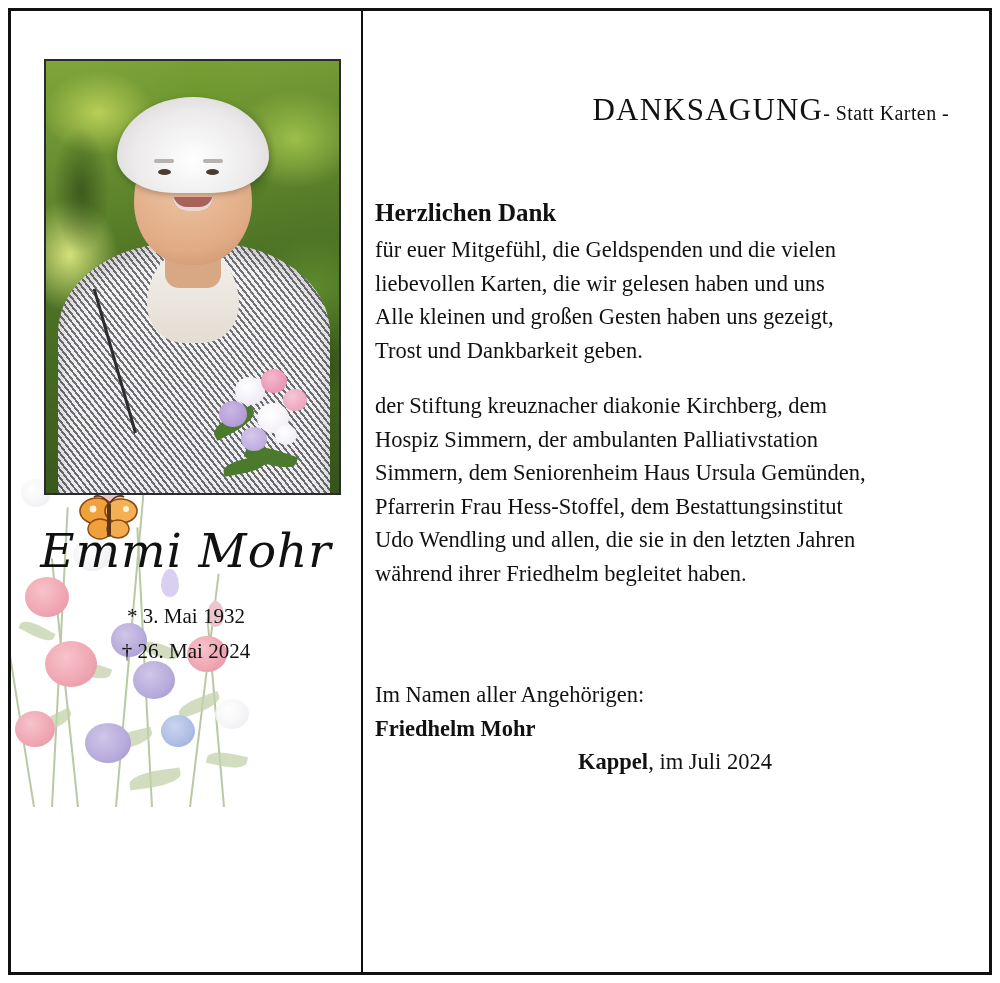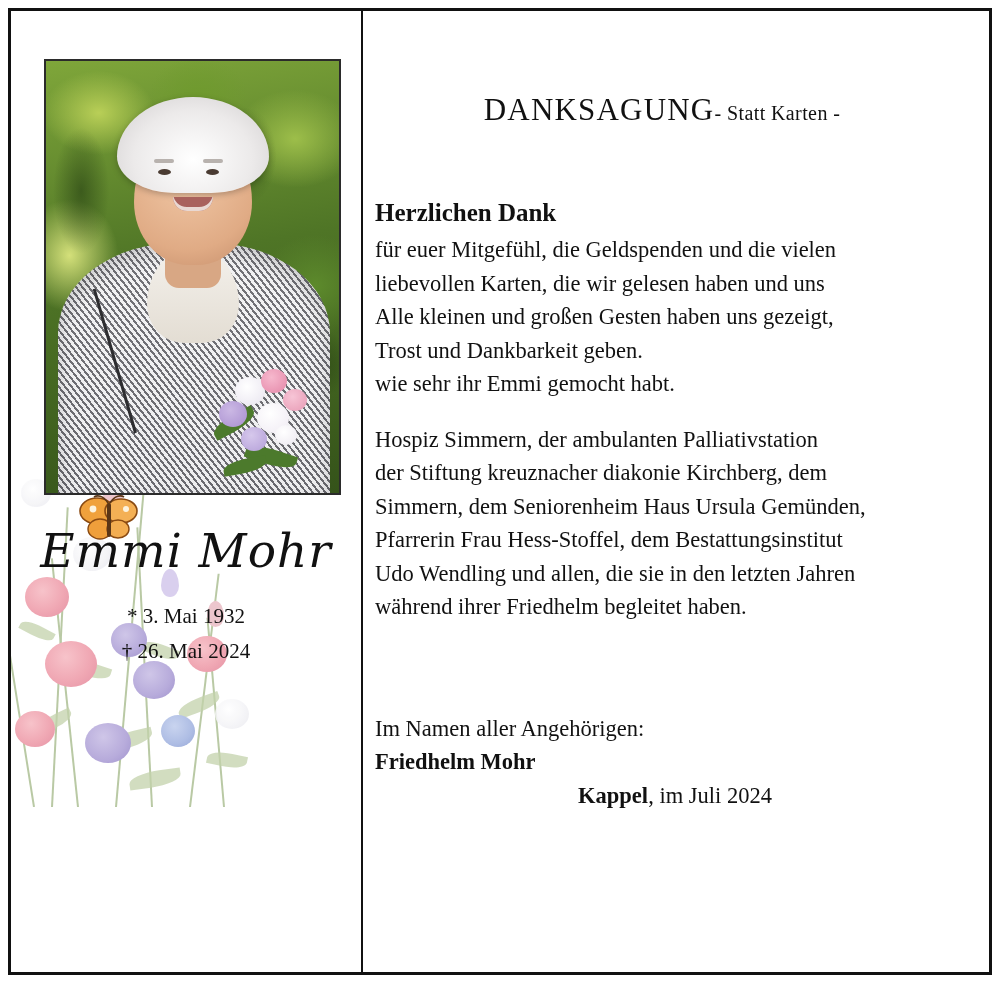--- a/index.html
+++ b/index.html
@@ -265,21 +265,21 @@
     height: 961px;
     color: #111111;
   }
   .head-row {
     position: absolute;
     left: 0;
     top: 81px;
     width: 592px;
     display: flex;
     align-items: baseline;
-    justify-content: center;
+    justify-content: flex-end;
   }
   .danksagung {
     font-size: 31px;
     letter-spacing: 1.2px;
   }
   .statt-karten {
     font-size: 20px;
     letter-spacing: .4px;
     padding-right: 18px;
   }
@@ -423,26 +423,25 @@
       <div class="danksagung">DANKSAGUNG</div>
       <div class="statt-karten">- Statt Karten -</div>
     </div>
 
     <div class="body-text">
       <p class="lead">Herzlichen Dank</p>
       <p>für euer Mitgefühl, die Geldspenden und die vielen</p>
       <p>liebevollen Karten, die wir gelesen haben und uns</p>
       <p>Alle kleinen und großen Gesten haben uns gezeigt,</p>
       <p>Trost und Dankbarkeit geben.</p>
-      <p>wie sehr ihr Emmi gemocht habt.</p>
 
       <div class="gap"></div>
 
+      <p>der Stiftung kreuznacher diakonie Kirchberg, dem</p>
       <p>Hospiz Simmern, der ambulanten Palliativstation</p>
-      <p>der Stiftung kreuznacher diakonie Kirchberg, dem</p>
       <p>Simmern, dem Seniorenheim Haus Ursula Gemünden,</p>
       <p>Pfarrerin Frau Hess-Stoffel, dem Bestattungsinstitut</p>
       <p>Udo Wendling und allen, die sie in den letzten Jahren</p>
       <p>während ihrer Friedhelm begleitet haben.</p>
 
       <div class="gap"></div>
       <div class="gap"></div>
 
 
       <div class="gap"></div>

